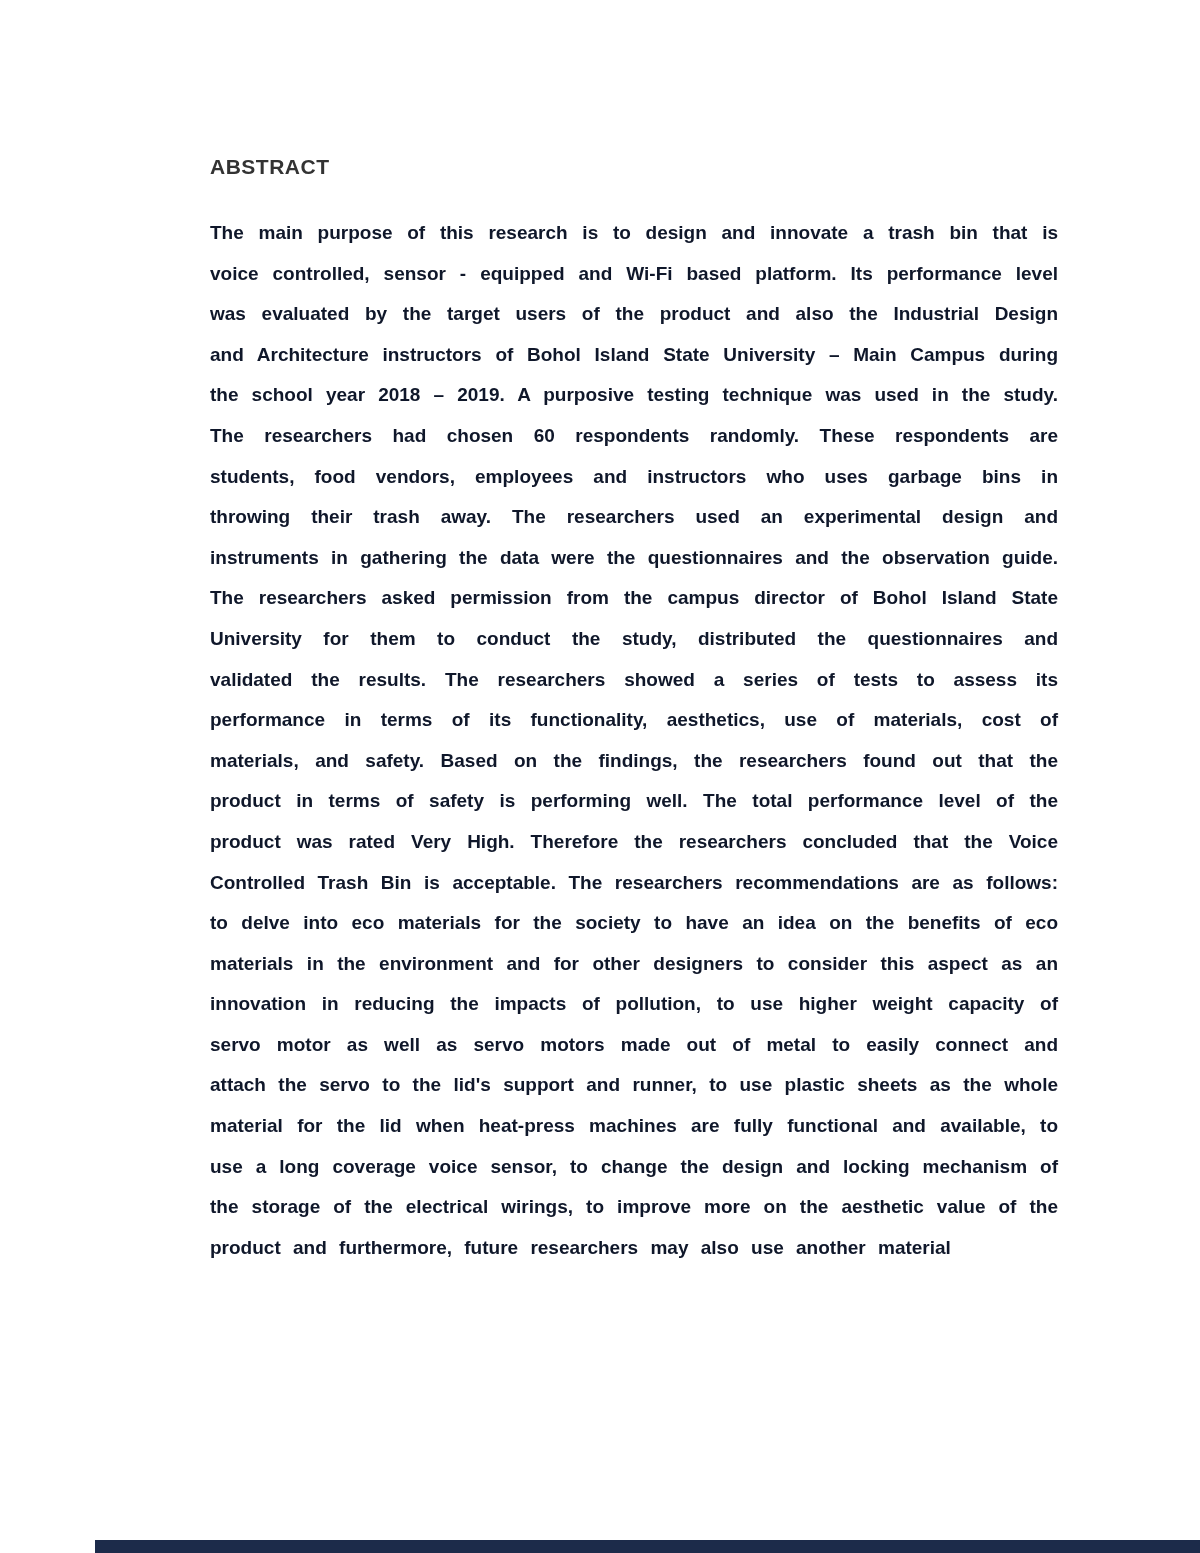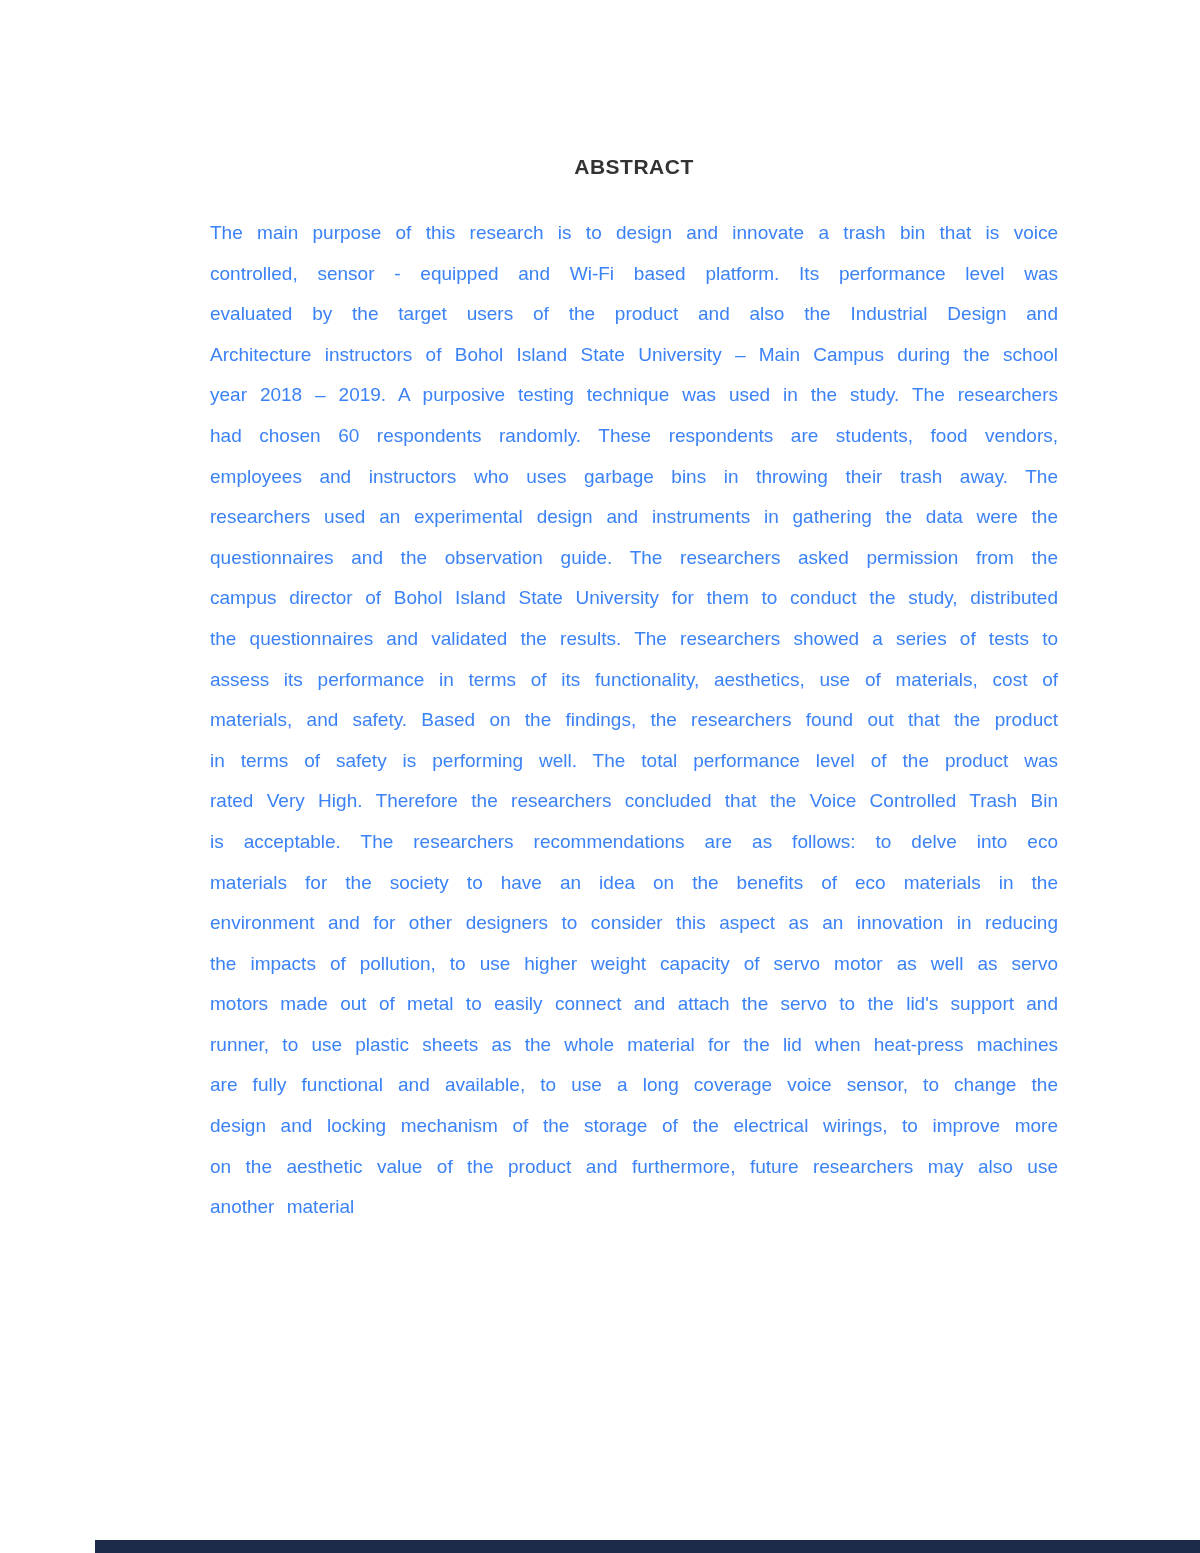--- a/index.html
+++ b/index.html
@@ -17,37 +17,38 @@
     .page {
       position: absolute;
       inset: 0;
       background: #ffffff;
     }
     .doc-title {
       position: absolute;
       top: 141px;
       left: 210px;
       width: 848px;
-      text-align: center;
+      text-align: left;
       font-size: 21px;
       font-weight: bold;
       letter-spacing: 0.5px;
       color: #333333;
     }
     .doc-paragraph {
       position: absolute;
       top: 194px;
       left: 210px;
       width: 848px;
       font-size: 19px;
       line-height: 40.6px;
       text-align: justify;
       text-justify: inter-word;
       word-spacing: 7px;
-      color: #3b82f6;
+      color: #0f172a;
+      font-weight: bold;
     }
     .bottom-bar {
       position: absolute;
       left: 95px;
       right: 0;
       bottom: 0;
       height: 13px;
       background: #1c2b4a;
     }
   </style>

